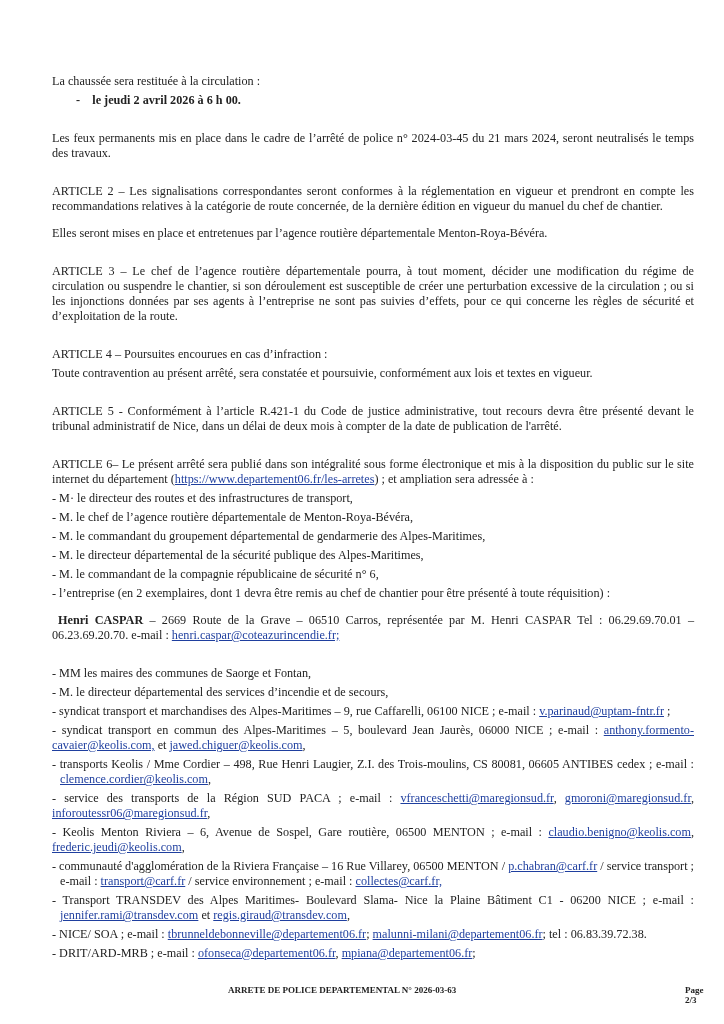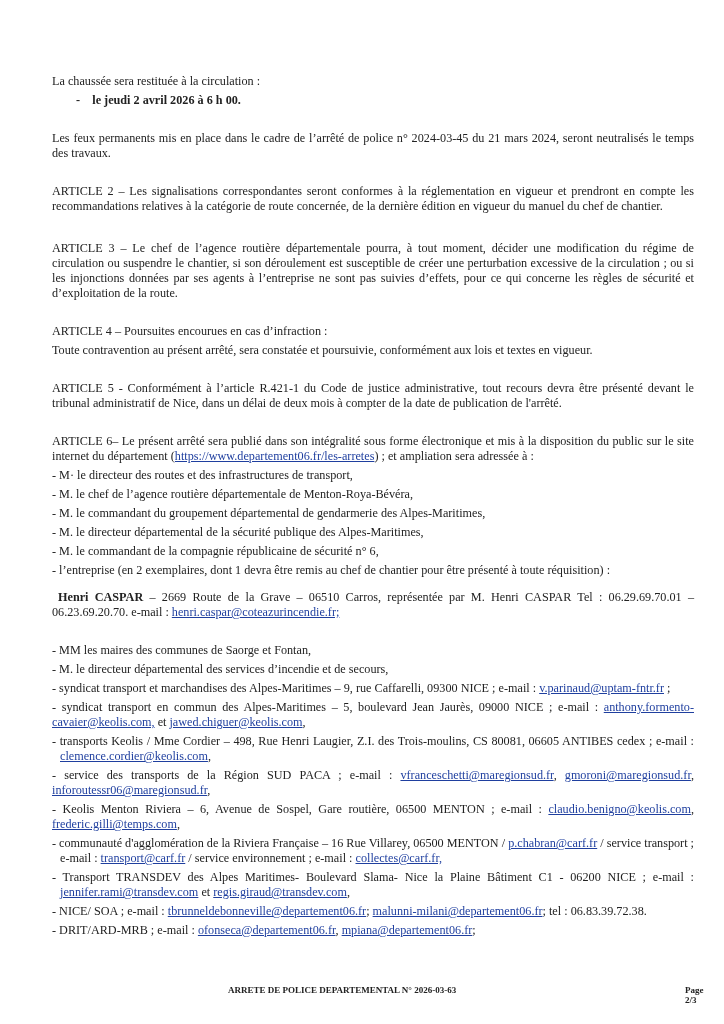--- a/index.html
+++ b/index.html
@@ -22,45 +22,46 @@
 <body>
 
 <div class="page">
   <p class="p">La chaussée sera restituée à la circulation :</p>
   <p class="p indent" style="white-space:pre">-    le jeudi 2 avril 2026 à 6 h 00.</p>
   <div class="gap"></div>
   <p class="p">Les feux permanents mis en place dans le cadre de l’arrêté de police n° 2024-03-45 du 21 mars 2024, seront neutralisés le temps des travaux.</p>
   <div class="gap"></div>
   <p class="p">ARTICLE 2 – Les signalisations correspondantes seront conformes à la réglementation en vigueur et prendront en compte les recommandations relatives à la catégorie de route concernée, de la dernière édition en vigueur du manuel du chef de chantier.</p>
   <div class="gap-s"></div>
+  <p class="p">Elles seront mises en place et entretenues par l’agence routière départementale Menton-Roya-Bévéra.</p>
   <div class="gap"></div>
   <p class="p">ARTICLE 3 – Le chef de l’agence routière départementale pourra, à tout moment, décider une modification du régime de circulation ou suspendre le chantier, si son déroulement est susceptible de créer une perturbation excessive de la circulation ; ou si les injonctions données par ses agents à l’entreprise ne sont pas suivies d’effets, pour ce qui concerne les règles de sécurité et d’exploitation de la route.</p>
   <div class="gap"></div>
   <p class="p">ARTICLE 4 – Poursuites encourues en cas d’infraction :</p>
   <p class="p">Toute contravention au présent arrêté, sera constatée et poursuivie, conformément aux lois et textes en vigueur.</p>
   <div class="gap"></div>
   <p class="p">ARTICLE 5 - Conformément à l’article R.421-1 du Code de justice administrative, tout recours devra être présenté devant le tribunal administratif de Nice, dans un délai de deux mois à compter de la date de publication de l'arrêté.</p>
   <div class="gap"></div>
   <p class="p"><span>ARTICLE 6– Le présent arrêté sera publié dans son intégralité sous forme électronique et mis à la disposition du public sur le site internet du département (</span><a>https://www.departement06.fr/les-arretes</a><span>) ; et ampliation sera adressée à :</span></p>
   <p class="p">- M· le directeur des routes et des infrastructures de transport,</p>
   <p class="p">- M. le chef de l’agence routière départementale de Menton-Roya-Bévéra,</p>
   <p class="p">- M. le commandant du groupement départemental de gendarmerie des Alpes-Maritimes,</p>
   <p class="p">- M. le directeur départemental de la sécurité publique des Alpes-Maritimes,</p>
   <p class="p">- M. le commandant de la compagnie républicaine de sécurité n° 6,</p>
   <p class="p">- l’entreprise (en 2 exemplaires, dont 1 devra être remis au chef de chantier pour être présenté à toute réquisition) :</p>
   <div class="gap-s"></div>
   <p class="p" style="text-indent:6px"><span class="bold">Henri CASPAR</span><span> – 2669 Route de la Grave – 06510 Carros, représentée par M. Henri CASPAR Tel : 06.29.69.70.01 – 06.23.69.20.70.   e-mail : </span><a>henri.caspar@coteazurincendie.fr;</a></p>
   <div class="gap"></div>
   <p class="p">-  MM les maires des communes de Saorge et Fontan,</p>
   <p class="p">- M. le directeur départemental des services d’incendie et de secours,</p>
-  <p class="p"><span>- syndicat transport et marchandises des Alpes-Maritimes – 9, rue Caffarelli, 09300 NICE ; e-mail : </span><a>v.parinaud@uptam-fntr.fr</a><span> ;</span></p>
-  <p class="p"><span>- syndicat transport en commun des Alpes-Maritimes – 5, boulevard Jean Jaurès, 09000 NICE ; e-mail : </span><a>anthony.formento-cavaier@keolis.com,</a><span> et </span><a>jawed.chiguer@keolis.com</a><span>,</span></p>
+  <p class="p"><span>- syndicat transport et marchandises des Alpes-Maritimes – 9, rue Caffarelli, 06100 NICE ; e-mail : </span><a>v.parinaud@uptam-fntr.fr</a><span> ;</span></p>
+  <p class="p"><span>- syndicat transport en commun des Alpes-Maritimes – 5, boulevard Jean Jaurès, 06000 NICE ; e-mail : </span><a>anthony.formento-cavaier@keolis.com,</a><span> et </span><a>jawed.chiguer@keolis.com</a><span>,</span></p>
   <p class="p hang"><span>-  transports Keolis / Mme Cordier  – 498, Rue Henri Laugier, Z.I. des Trois-moulins, CS 80081, 06605 ANTIBES cedex ; e-mail : </span><a>clemence.cordier@keolis.com</a><span>,</span></p>
   <p class="p"><span>- service des transports de la Région SUD PACA ; e-mail : </span><a>vfranceschetti@maregionsud.fr</a>, <a>gmoroni@maregionsud.fr</a>, <a>inforoutessr06@maregionsud.fr</a>,</p>
-  <p class="p"><span>- Keolis Menton Riviera – 6, Avenue de Sospel, Gare routière, 06500 MENTON ; e-mail : </span><a>claudio.benigno@keolis.com</a>, <a>frederic.gilli@temps.com</a>,</p>
+  <p class="p"><span>- Keolis Menton Riviera – 6, Avenue de Sospel, Gare routière, 06500 MENTON ; e-mail : </span><a>claudio.benigno@keolis.com</a>, <a>frederic.jeudi@keolis.com</a>,</p>
   <p class="p hang"><span>- communauté d'agglomération de la Riviera Française – 16 Rue Villarey, 06500 MENTON / </span><a>p.chabran@carf.fr</a><span> / service transport ; e-mail : </span><a>transport@carf.fr</a><span> / service environnement ; e-mail : </span><a>collectes@carf.fr,</a></p>
   <p class="p hang"><span>- Transport TRANSDEV des Alpes Maritimes- Boulevard Slama- Nice la Plaine Bâtiment C1 - 06200 NICE ; e-mail : </span><a>jennifer.rami@transdev.com</a><span> et </span><a>regis.giraud@transdev.com</a><span>,</span></p>
   <p class="p"><span>-  NICE/  SOA ; e-mail : </span><a>tbrunneldebonneville@departement06.fr</a>; <a>malunni-milani@departement06.fr</a><span>; tel : 06.83.39.72.38.</span></p>
   <p class="p"><span>- DRIT/ARD-MRB ; e-mail : </span><a>ofonseca@departement06.fr</a>, <a>mpiana@departement06.fr</a><span>;</span></p>
 </div>
 
 <div class="footer">
   <span class="ref">ARRETE DE POLICE DEPARTEMENTAL N° 2026-03-63</span>
   <span class="pg">Page 2/3</span>
 </div>

